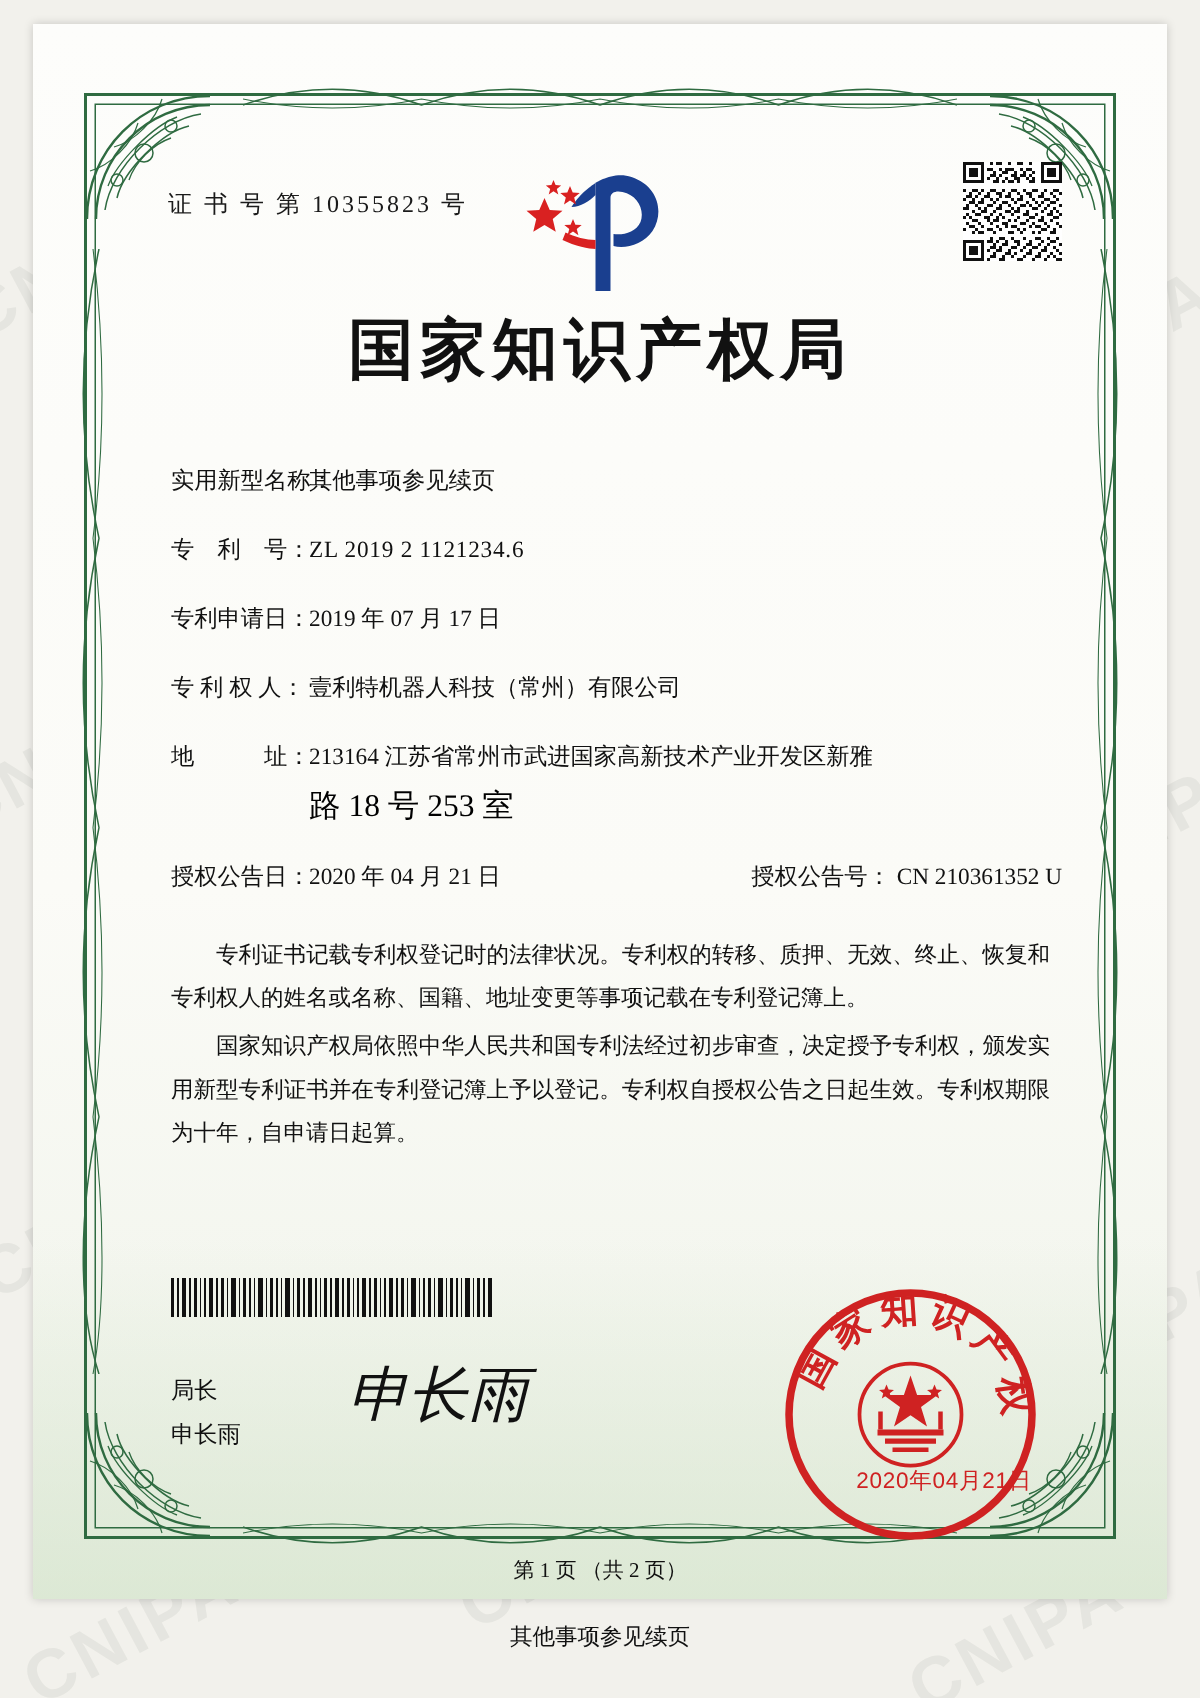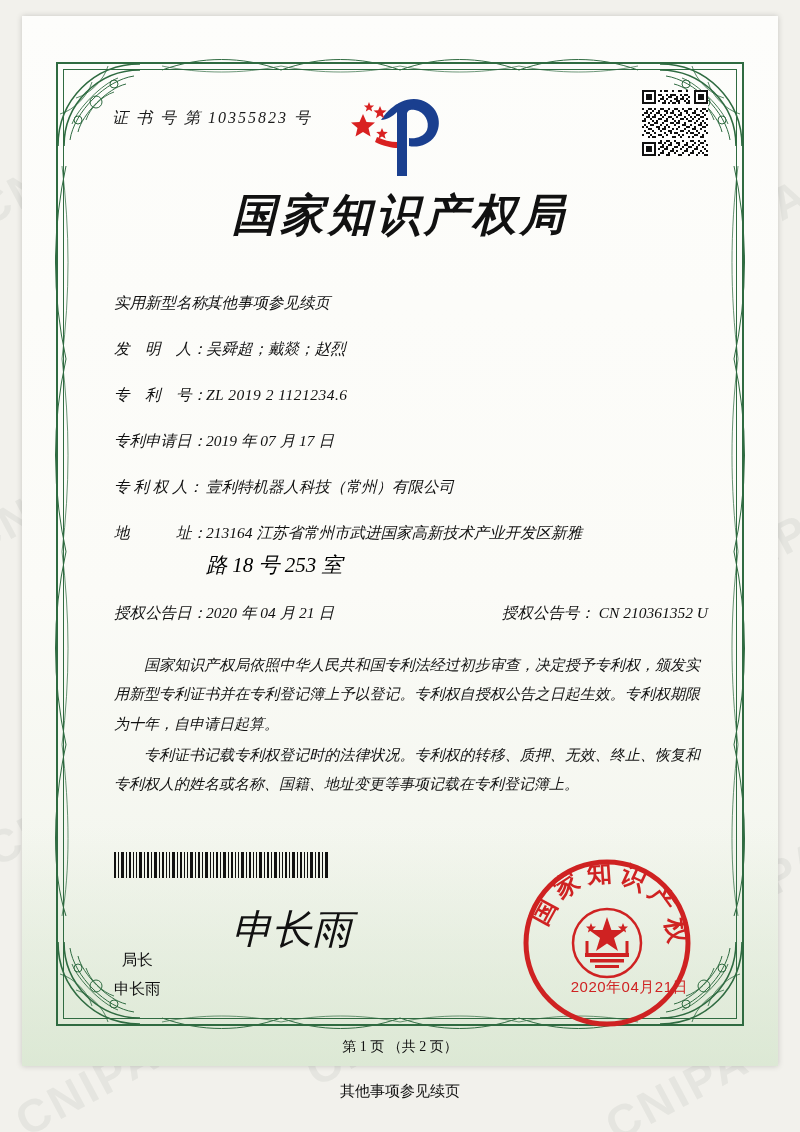--- a/index.html
+++ b/index.html
@@ -85,23 +85,22 @@
     z-index: 4;
   }
   .edge-top    { left: 140px; right: 140px; top: 38px; height: 20px; }
   .edge-bottom { left: 140px; right: 140px; bottom: 32px; height: 20px; transform: scaleY(-1); }
   .edge-left   { top: 150px; bottom: 150px; left: 28px; width: 20px; }
   .edge-right  { top: 150px; bottom: 150px; right: 28px; width: 20px; transform: scaleX(-1); }
 
   
   .content {
     position: absolute;
-    left: 60px; right: 60px; top: 52px;
+    left: 60px; right: 60px; top: 70px;
     z-index: 6;
-    font-style: italic;
   }
 
   .top-row {
     display: flex;
     justify-content: space-between;
     align-items: flex-start;
     height: 110px;
   }
   .cert-no {
     font-size: 16px;
@@ -196,26 +195,25 @@
     top: 836px;
     width: 214px;
     height: 26px;
     z-index: 6;
   }
 
   
   .sig-block {
     position: absolute;
     left: 92px;
-    top: 930px;
+    top: 898px;
     z-index: 6;
     font-size: 15.5px;
     line-height: 1.85;
     color: #111;
-    text-align: center;
   }
   .sig-script {
     position: absolute;
     left: 210px;
     top: 886px;
     z-index: 6;
     font-family: "DejaVu Serif", serif;
     font-size: 40px;
     font-style: italic;
     color: #111;
@@ -652,24 +650,20 @@
     </div>
 
     <div class="title">国家知识产权局</div>
 
     <div class="fields">
       <div class="field">
         <span class="field-label">实用新型名称：</span>
         <span class="field-value">其他事项参见续页</span>
       </div>
       <div class="field">
-        <span class="field-label">发　明　人：</span>
-        <span class="field-value">吴舜超；戴燚；赵烈</span>
-      </div>
-      <div class="field">
         <span class="field-label">专　利　号：</span>
         <span class="field-value mono">ZL 2019 2 1121234.6</span>
       </div>
       <div class="field">
         <span class="field-label">专利申请日：</span>
         <span class="field-value">2019 年 07 月 17 日</span>
       </div>
       <div class="field">
         <span class="field-label">专 利 权 人：</span>
         <span class="field-value">壹利特机器人科技（常州）有限公司</span>
@@ -683,22 +677,22 @@
       <div class="field two-col">
         <span class="field-label">授权公告日：</span>
         <span class="field-value">2020 年 04 月 21 日</span>
         <span class="grant-right">
           <span class="sub-label">授权公告号：</span><span>CN 210361352 U</span>
         </span>
       </div>
     </div>
 
     <div class="paragraphs">
+      <p>专利证书记载专利权登记时的法律状况。专利权的转移、质押、无效、终止、恢复和专利权人的姓名或名称、国籍、地址变更等事项记载在专利登记簿上。</p>
       <p>国家知识产权局依照中华人民共和国专利法经过初步审查，决定授予专利权，颁发实用新型专利证书并在专利登记簿上予以登记。专利权自授权公告之日起生效。专利权期限为十年，自申请日起算。</p>
-      <p>专利证书记载专利权登记时的法律状况。专利权的转移、质押、无效、终止、恢复和专利权人的姓名或名称、国籍、地址变更等事项记载在专利登记簿上。</p>
     </div>
   </div>
 
   <div class="barcode">
     <svg width="214" height="26" viewBox="0 0 214 26" shape-rendering="crispEdges">
       <rect width="214" height="26" fill="none"></rect>
       <g fill="#111">
         <rect x="0" y="0" width="2" height="26"></rect>
           <rect x="4" y="0" width="1" height="26"></rect>
         <rect x="7" y="0" width="3" height="26"></rect>

